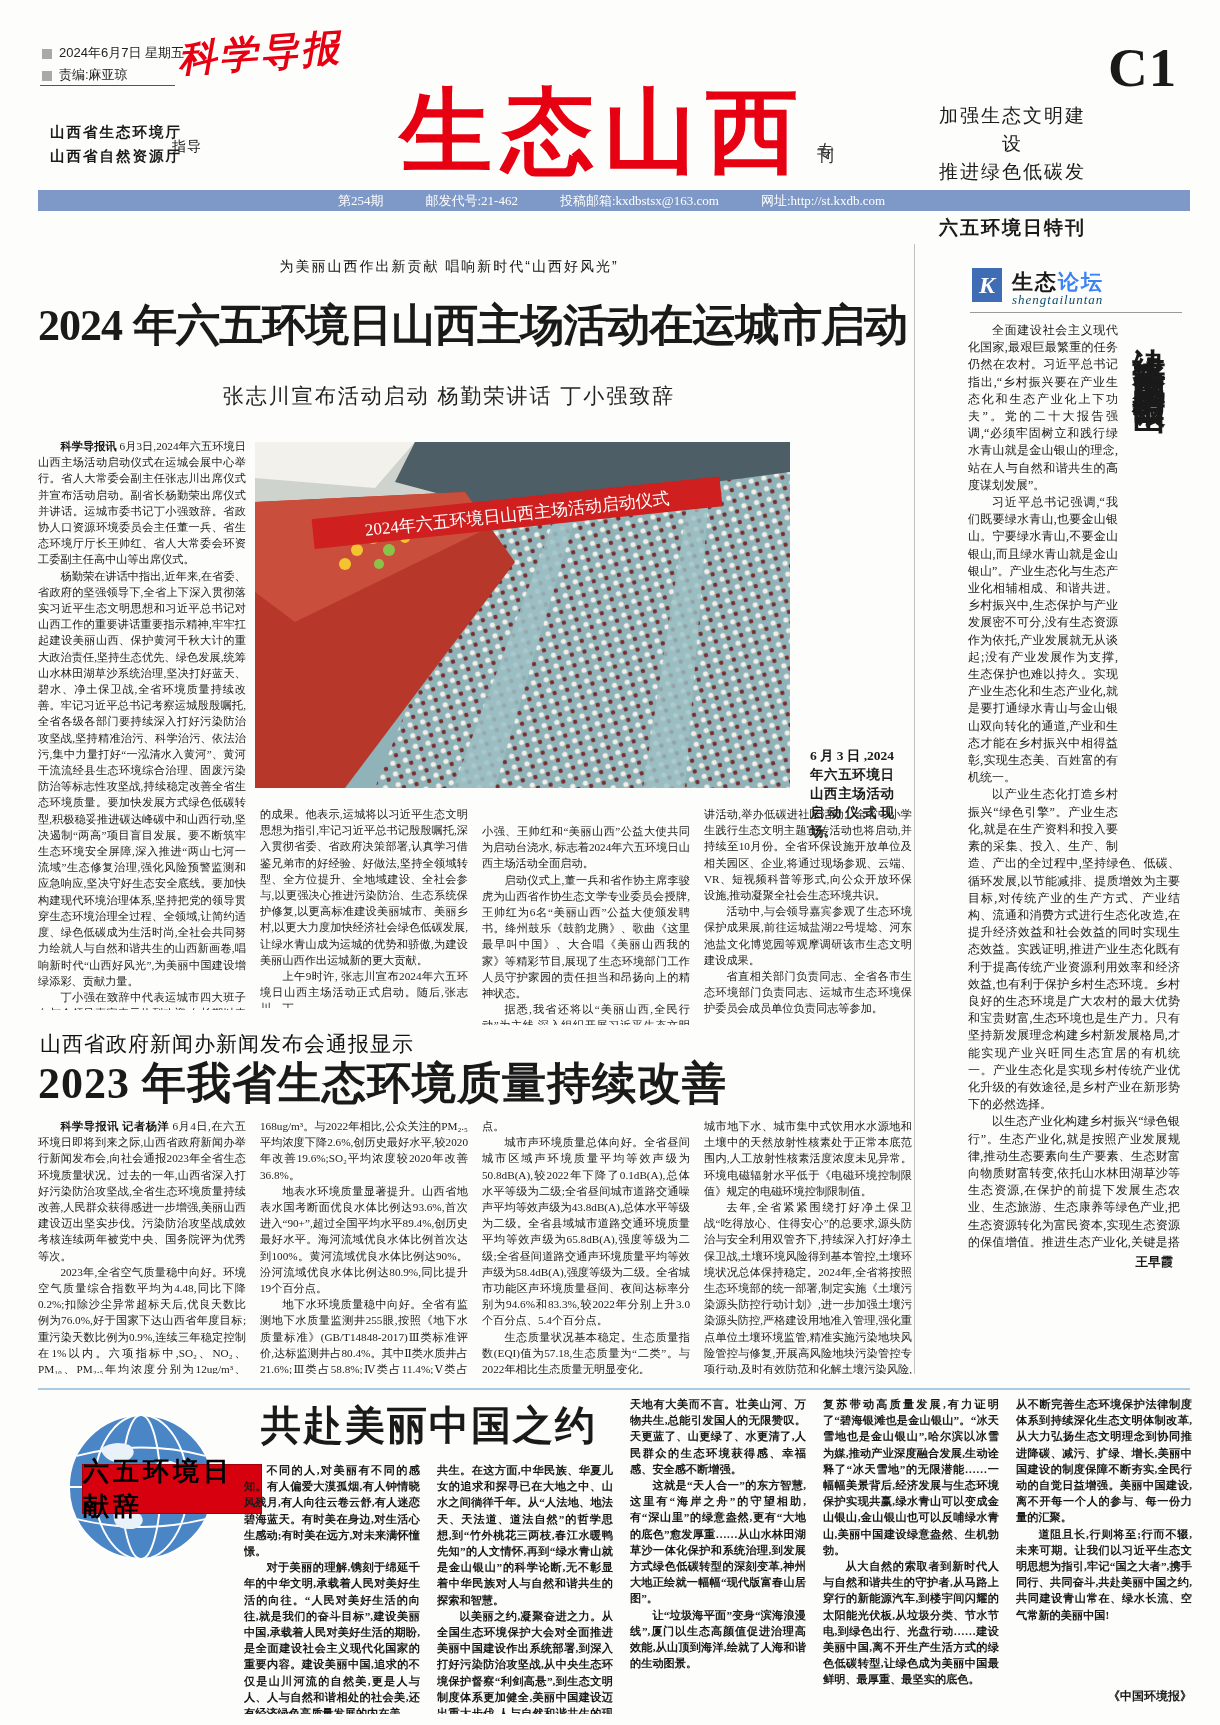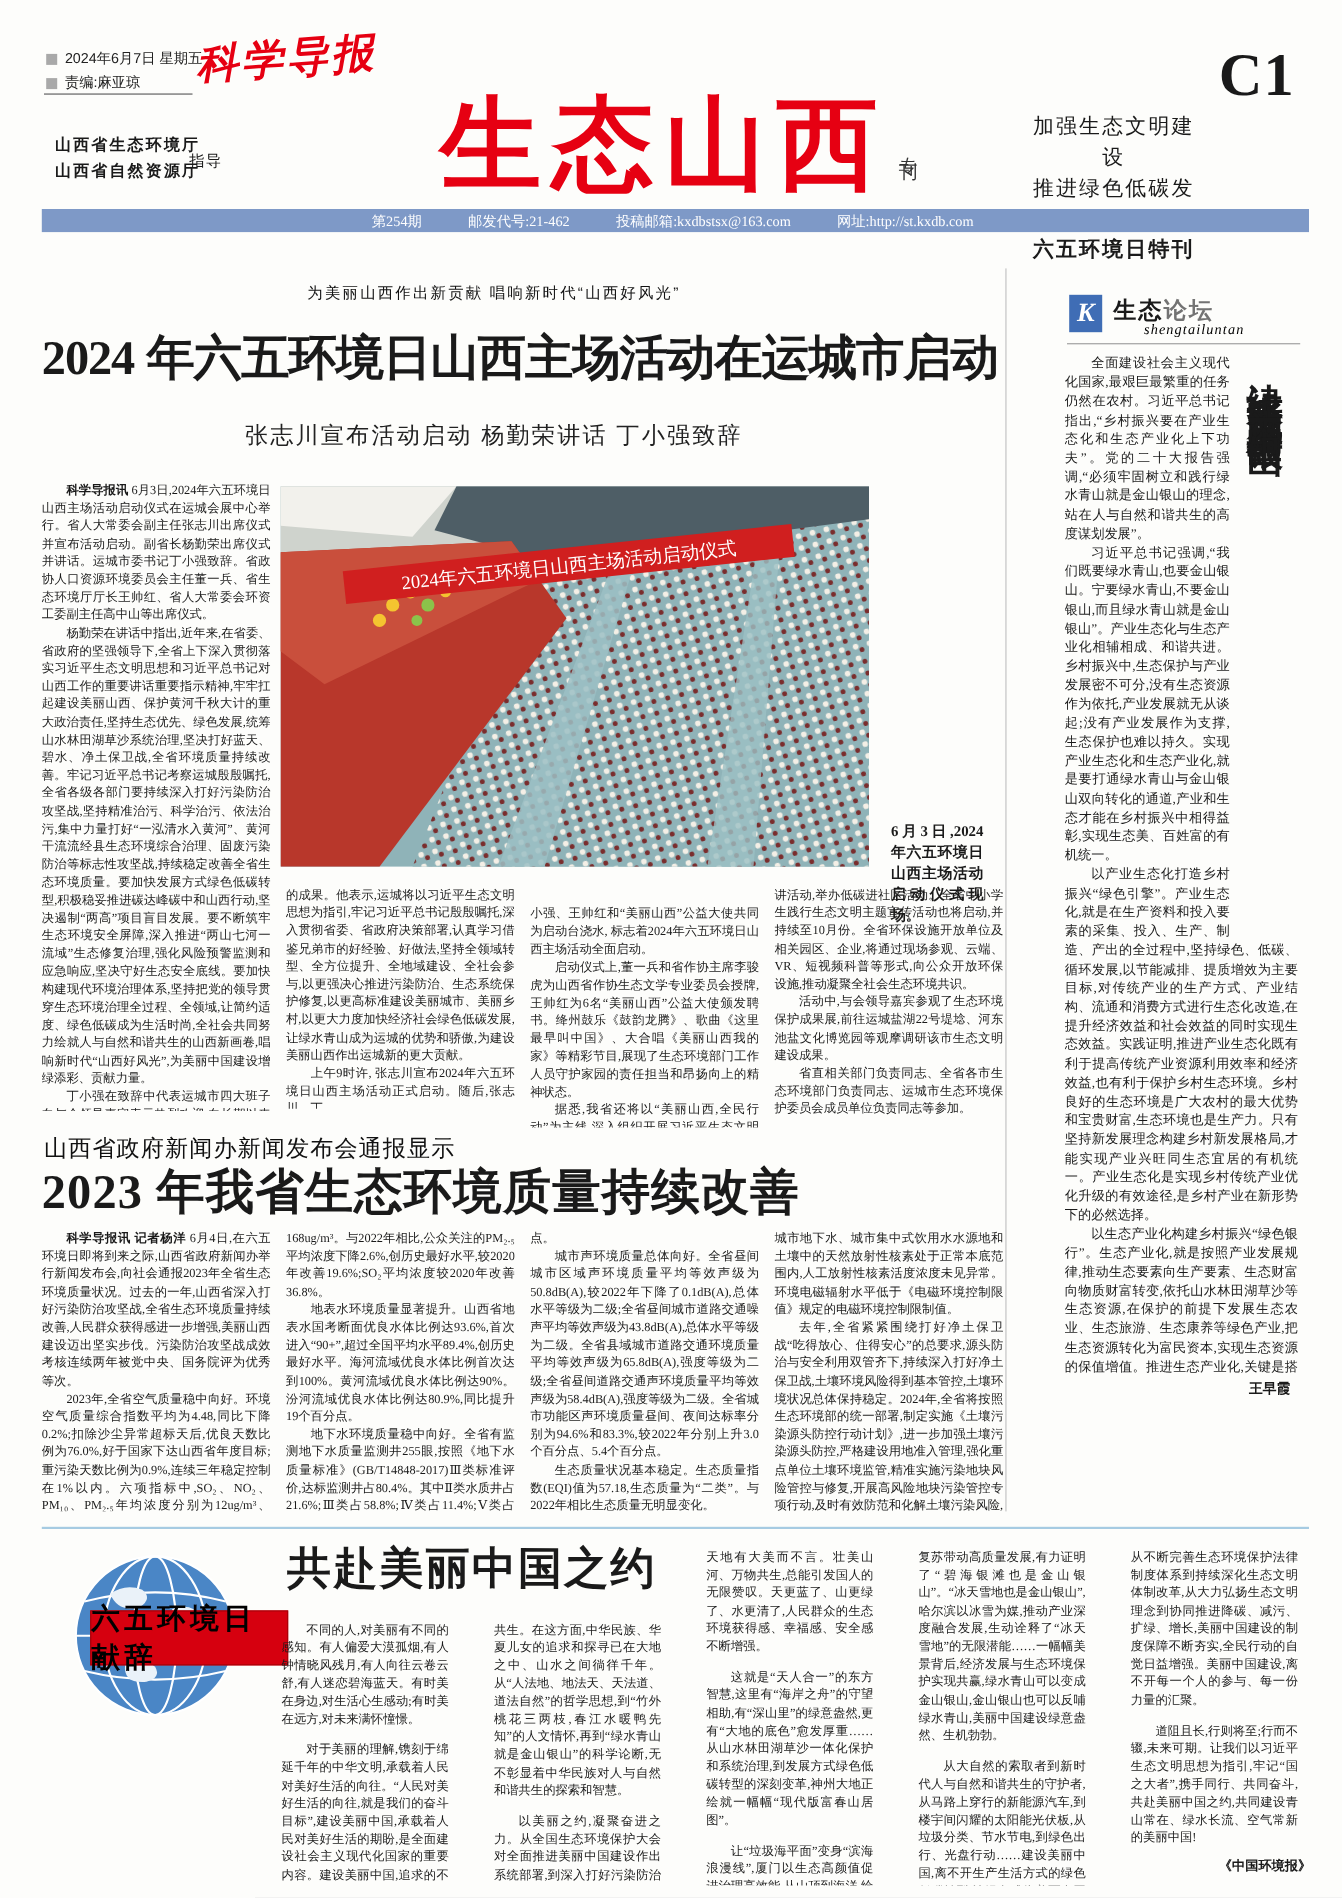--- a/index.html
+++ b/index.html
@@ -31,33 +31,33 @@
   .byl{text-indent:0 !important;text-align:right;font-weight:bold;padding-right:4px;}
   .caption{font-size:13.5px;font-weight:bold;line-height:19px;text-align:justify;}
   
   .kicker2{font-family:"Liberation Sans","DejaVu Sans",sans-serif;font-size:21px;letter-spacing:1px;color:#111;}
   .hl2{font-size:44px;font-weight:900;letter-spacing:1px;white-space:nowrap;}
   
   .vline{background:#bfbfbf;width:1px;}
   .klogo{background:#3f6db5;color:#fff;width:30px;height:34px;font-size:24px;font-weight:bold;font-style:italic;
          display:flex;align-items:center;justify-content:center;}
   .forum-title{font-size:21px;font-weight:bold;letter-spacing:2px;}
-  .forum-title .blue{color:#737373;margin-top:24px;}
-  .pinyin{font-size:13px;font-style:italic;color:#000000;letter-spacing:1px;margin-left:28px;}
+  .forum-title .blue{color:#3b82f6;margin-top:24px;}
+  .pinyin{font-size:13px;font-style:italic;color:#0c4a6e;letter-spacing:1px;}
   .sb-text{width:212px;font-size:12px;line-height:17.2px;text-align:justify;overflow:hidden;}
   .sb-text p{margin:0;text-indent:2em;}
   .vt{float:right;width:62px;height:524px;display:flex;justify-content:center;}
   .vt span{writing-mode:vertical-rl;text-orientation:upright;font-size:33px;font-weight:900;letter-spacing:4px;line-height:62px;}
   
   .bdivider{background:#a6cbe2;height:2px;}
   .badge{background:#d6000f;color:#000000;font-size:26px;font-weight:700;letter-spacing:4px;
          display:flex;align-items:center;justify-content:center;border:1px solid #a50008;margin-left:27px;}
   .hl3{font-size:40px;font-weight:900;letter-spacing:2px;text-align:center;white-space:nowrap;}
   .bcol{position:absolute;width:176px;font-size:11.2px;line-height:16.2px;text-align:justify;overflow:hidden;}
-  .bcol p{margin:12px;text-indent:2em;}
+  .bcol p{margin:0;text-indent:2em;font-weight:bold;}
   .bcol p.noind{text-indent:0;}
 </style>
 </head>
 <body>
 
 <div class="page">
 
   <div class="abs dateline" style="left:42px;top:42px;">
     <div><span class="sq"></span><span>2024年6月7日 星期五</span></div>
     <div><span class="sq"></span><span>责编:麻亚琼</span></div>

